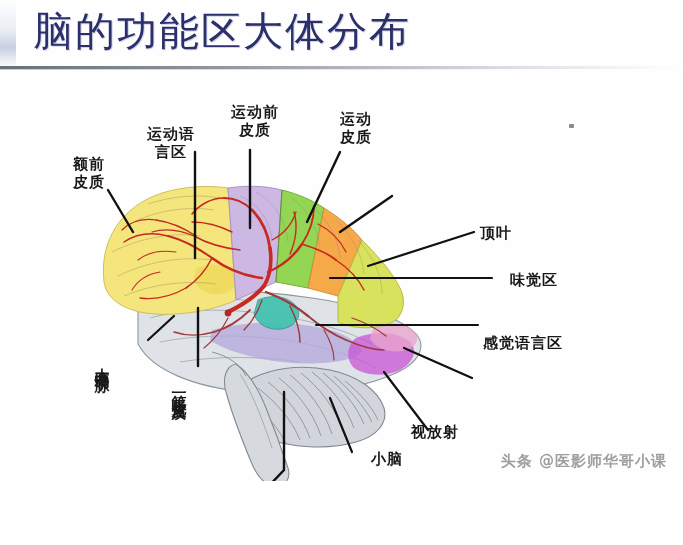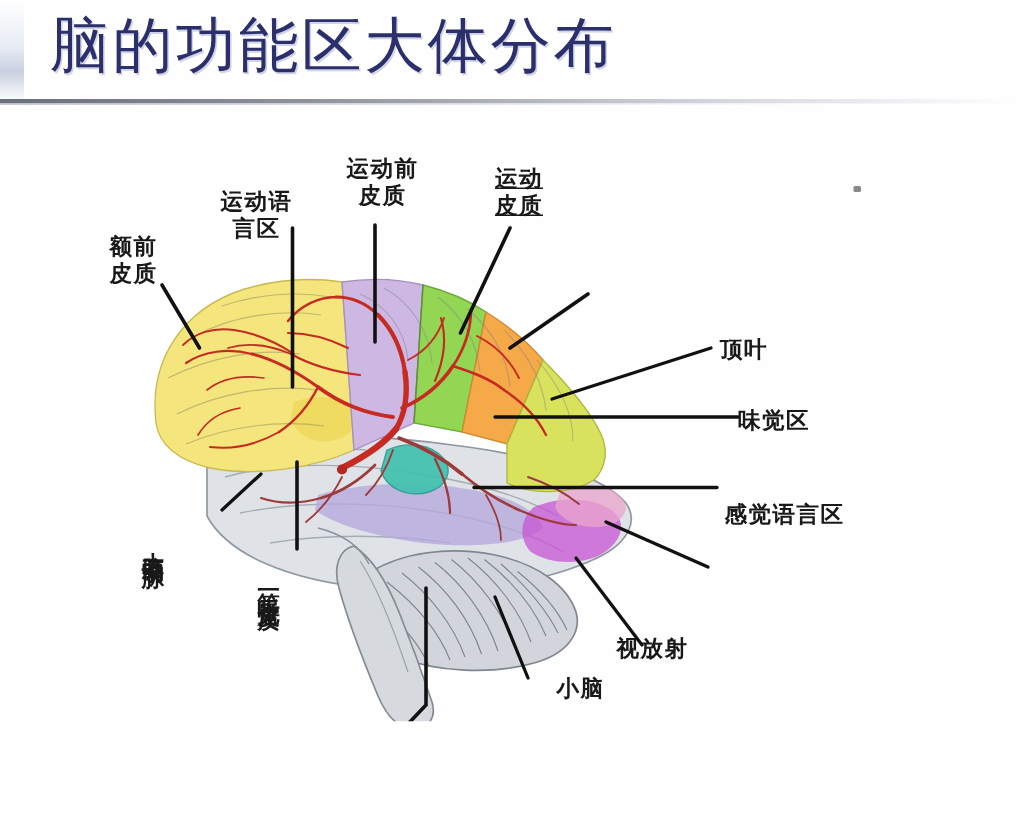--- a/index.html
+++ b/index.html
@@ -321,36 +321,37 @@
 
   <div class="lbl center" style="left:60px; top:155px; width:58px;">额前
 皮质</div>
 
   <div class="lbl center" style="left:140px; top:113px; width:62px;margin-top:12px;">运动语
 言区</div>
 
   <div class="lbl center" style="left:224px; top:103px; width:62px;">运动前
 皮质</div>
 
-  <div class="lbl center" style="left:320px; top:110px; width:52px;text-decoration:underline;">运动
+  <div class="lbl center" style="left:330px; top:110px; width:52px;">运动
 皮质</div>
 
 
   <div class="lbl" style="left:480px; top:224px;">顶叶</div>
 
-  <div class="lbl" style="left:492px; top:271px;">味觉区</div>
+  <div class="lbl" style="left:510px; top:271px;">味觉区</div>
 
   <div class="lbl" style="left:483px; top:334px;">感觉语言区</div>
 
 
   <div class="lbl" style="left:411px; top:423px;">视放射</div>
 
   <div class="lbl" style="left:371px; top:450px;">小脑</div>
 
   <div class="lbl" style="left:198px; top:505px;">脑干</div>
 
   <div class="lbl vert" style="left:92px; top:356px;">大脑中动脉</div>
 
   <div class="lbl vert" style="left:169px; top:383px;">第一听觉皮质</div>
 
   <div class="speck"></div>
+  <div class="watermark">头条 @医影师华哥小课</div>
 
 </div>
 
 </body></html>

